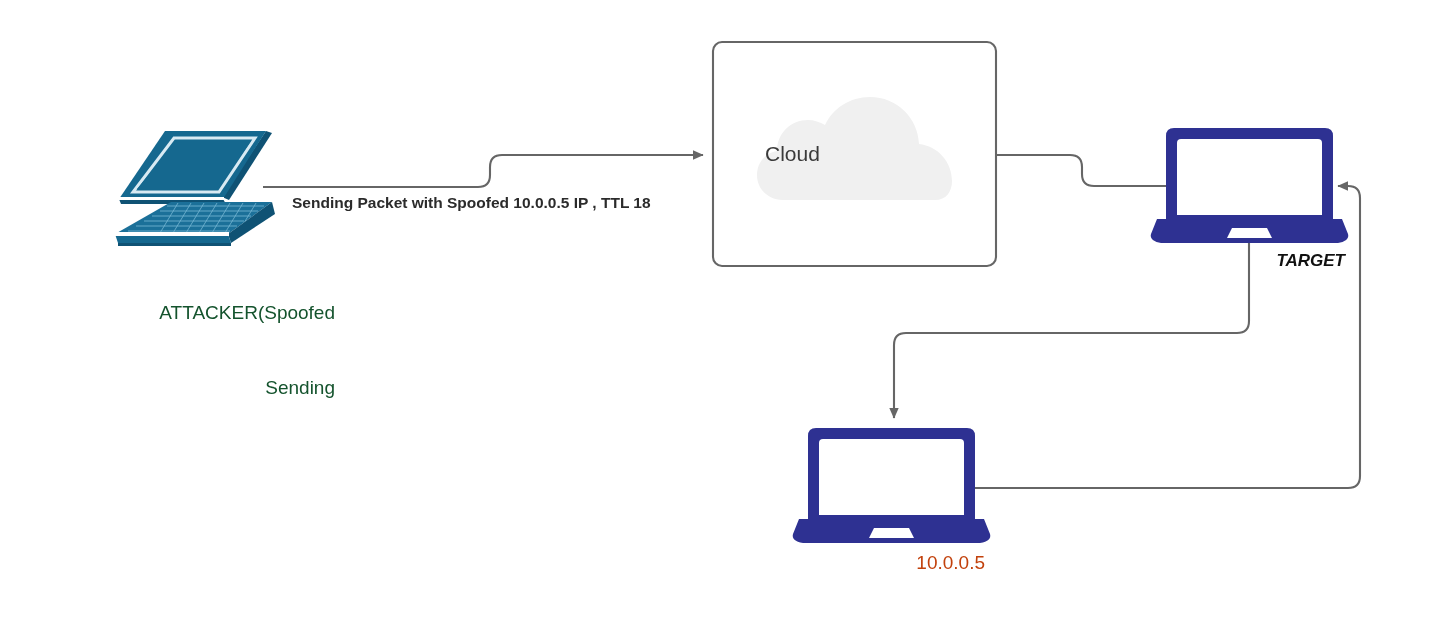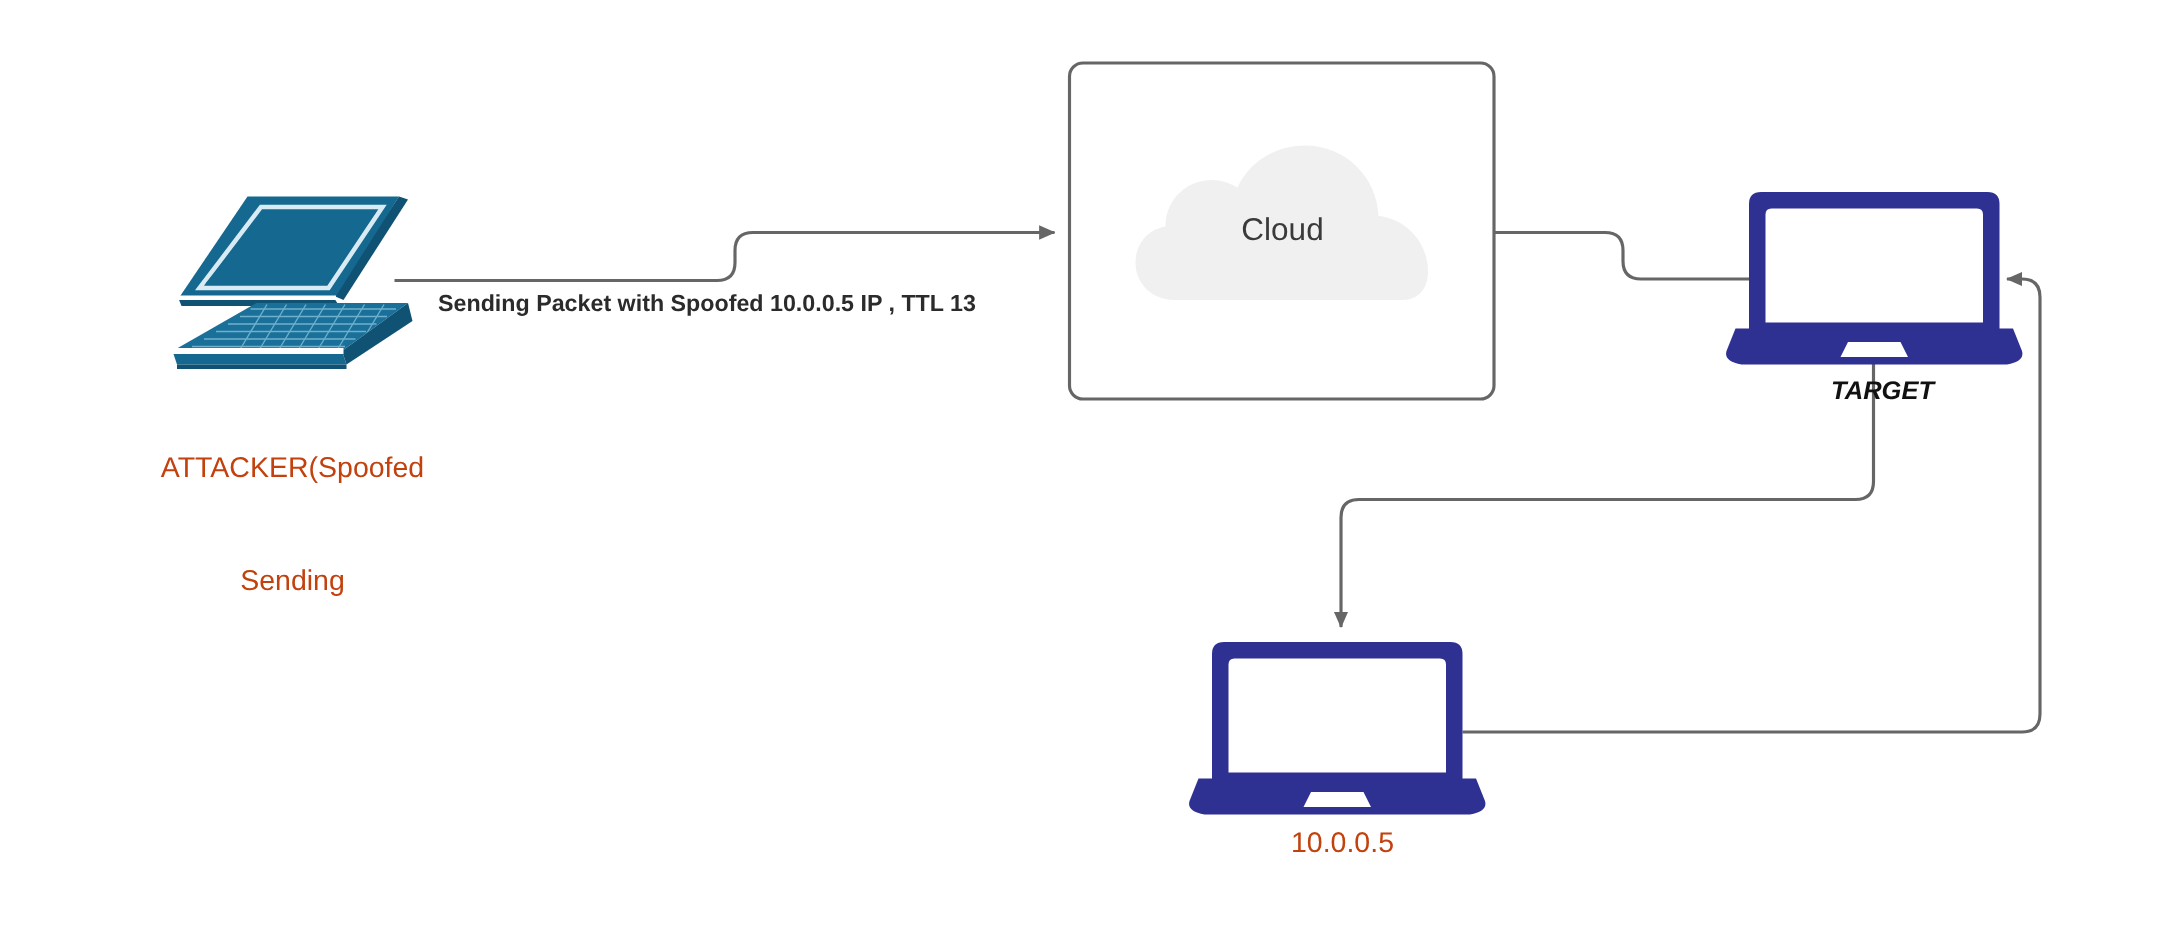--- a/index.html
+++ b/index.html
@@ -24,29 +24,29 @@
     left: 0;
     top: 0;
     width: 1449px;
     height: 622px;
   }
   .node-label {
     position: absolute;
     color: #1a1a1a;
     font-family: "Liberation Sans", sans-serif;
     white-space: pre;
-    text-align: center;
+    text-align: right;
   }
   .label-attacker {
     left: 55px;
     top: 250px;
     width: 280px;
     font-size: 19px;
     line-height: 25px;
-    color: #c2410c;
+    color: #14532d;
   }
   .label-target {
     left: 1165px;
     top: 251px;
     width: 180px;
     font-size: 17px;
     font-weight: bold;
     font-style: italic;
     color: #111111;
   }
@@ -56,21 +56,21 @@
     width: 180px;
     font-size: 19px;
     color: #c2410c;
   }
   .label-cloud {
     left: 765px;
     top: 142px;
     width: 180px;
     font-size: 21px;
     color: #3a3a3a;
-    text-align: center;
+    text-align: left;
   }
   .edge-label {
     position: absolute;
     font-family: "Liberation Sans", sans-serif;
     font-size: 15.5px;
     font-weight: bold;
     color: #2b2b2b;
     white-space: nowrap;
   }
   .edge-label-1 { left: 292px; top: 194px; }
@@ -181,17 +181,17 @@
 
   <div class="node-label label-attacker">
     <div>ATTACKER(Spoofed</div>
     <div>Sending</div>
   </div>
 
   <div class="node-label label-target">TARGET</div>
 
   <div class="node-label label-victim">10.0.0.5</div>
 
-  <div class="edge-label edge-label-1">Sending Packet with Spoofed 10.0.0.5 IP , TTL 13</div>
+  <div class="edge-label edge-label-1">Sending Packet with Spoofed 10.0.0.5 IP , TTL 18</div>
 
 
 
 </div>
 
 </body></html>

